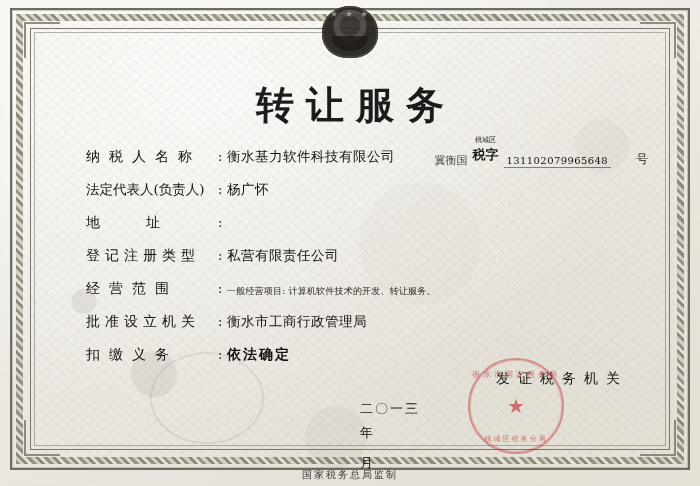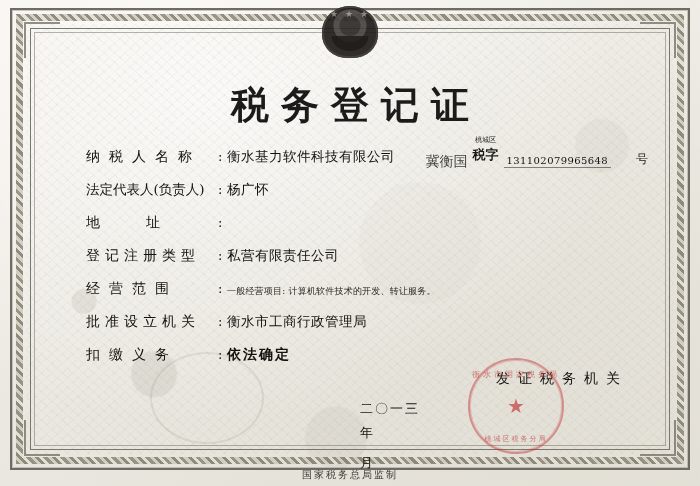--- a/index.html
+++ b/index.html
@@ -148,21 +148,21 @@
     position: absolute;
     right: 52px;
     top: 139px;
     display: flex;
     align-items: flex-end;
     gap: 3px;
     font-family: "DejaVu Serif", serif;
     color: #16150f;
   }
   .numline .pref {
-    font-size: 14px;
+    font-size: 11px;
     line-height: 12px;
     letter-spacing: 0px;
     color: #222;
     opacity: 0.85;
     margin-bottom: 1px;
     margin-top: 16px;
   }
   .numline .seal-word {
     position: relative;
     font-size: 13px;
@@ -350,21 +350,21 @@
   <div class="corner tr"></div>
   <div class="corner bl"></div>
   <div class="corner br"></div>
 
   <div class="emblem">
     <div class="disc"></div>
     <div class="stars">★ ★ ★</div>
     <div class="ribbon"></div>
   </div>
 
-  <div class="title">税务登记证</div>
+  <div class="title">转让服务</div>
 
   <div class="numline">
     <span class="pref">冀衡国</span>
     <span class="seal-word">
       <span class="tiny">桃城区</span>
       <span>税</span><span>字</span>
     </span>
     <span class="digits">131102079965648</span>
     <span class="suffix">号</span>
   </div>

